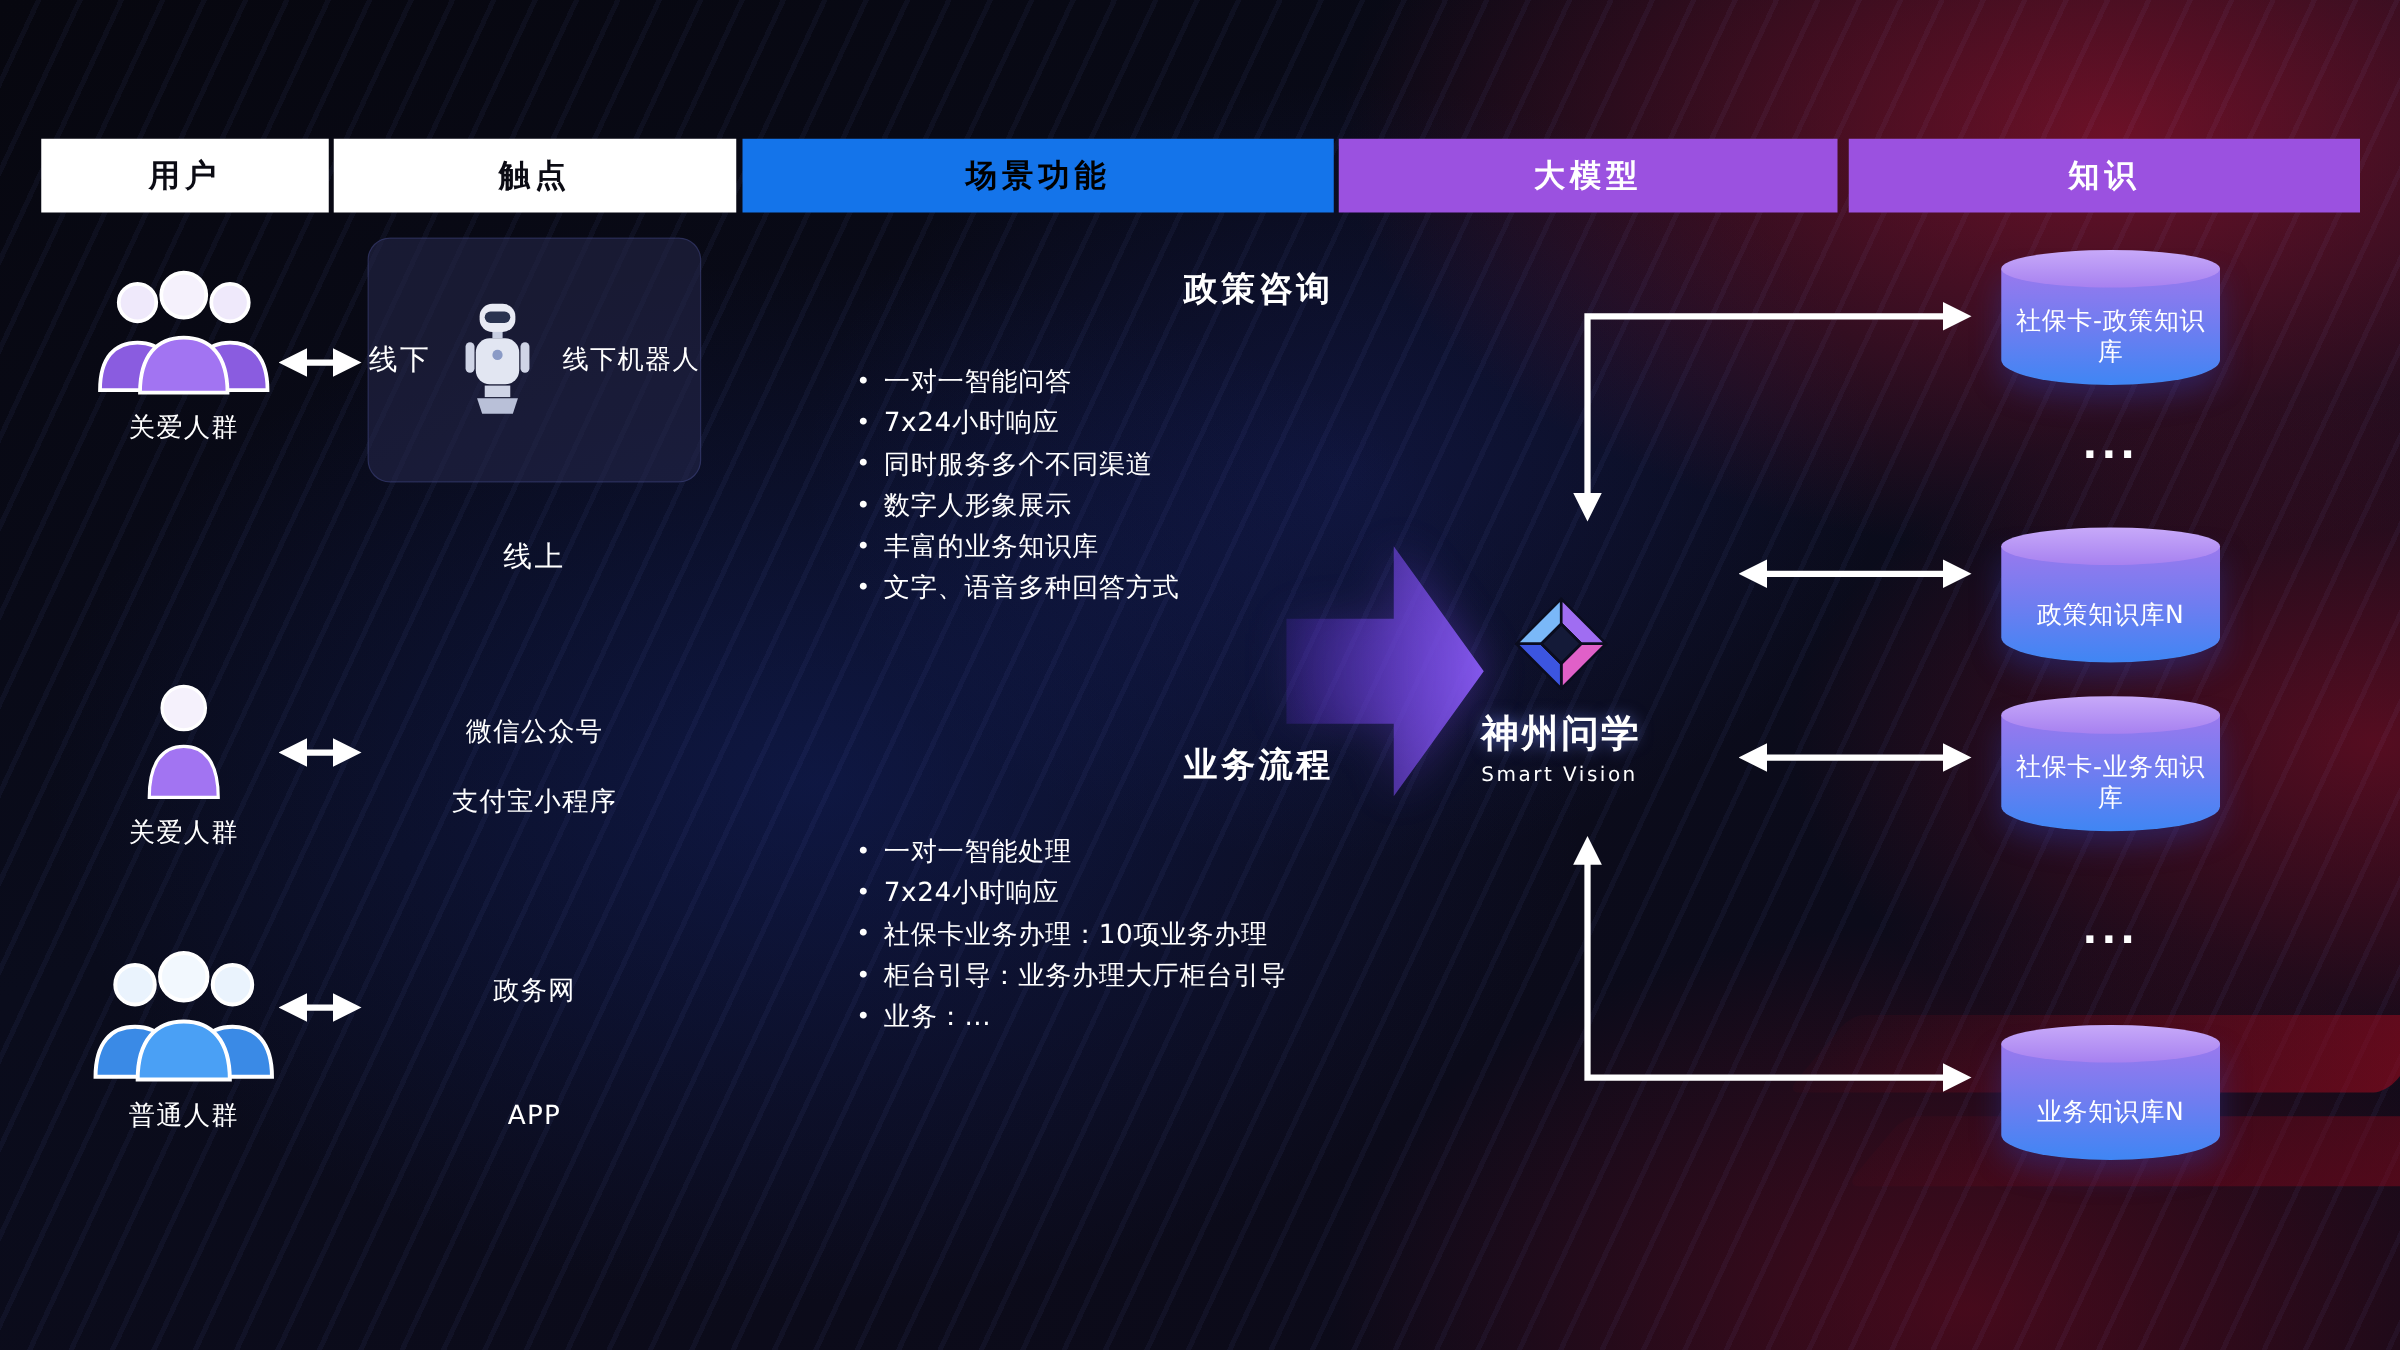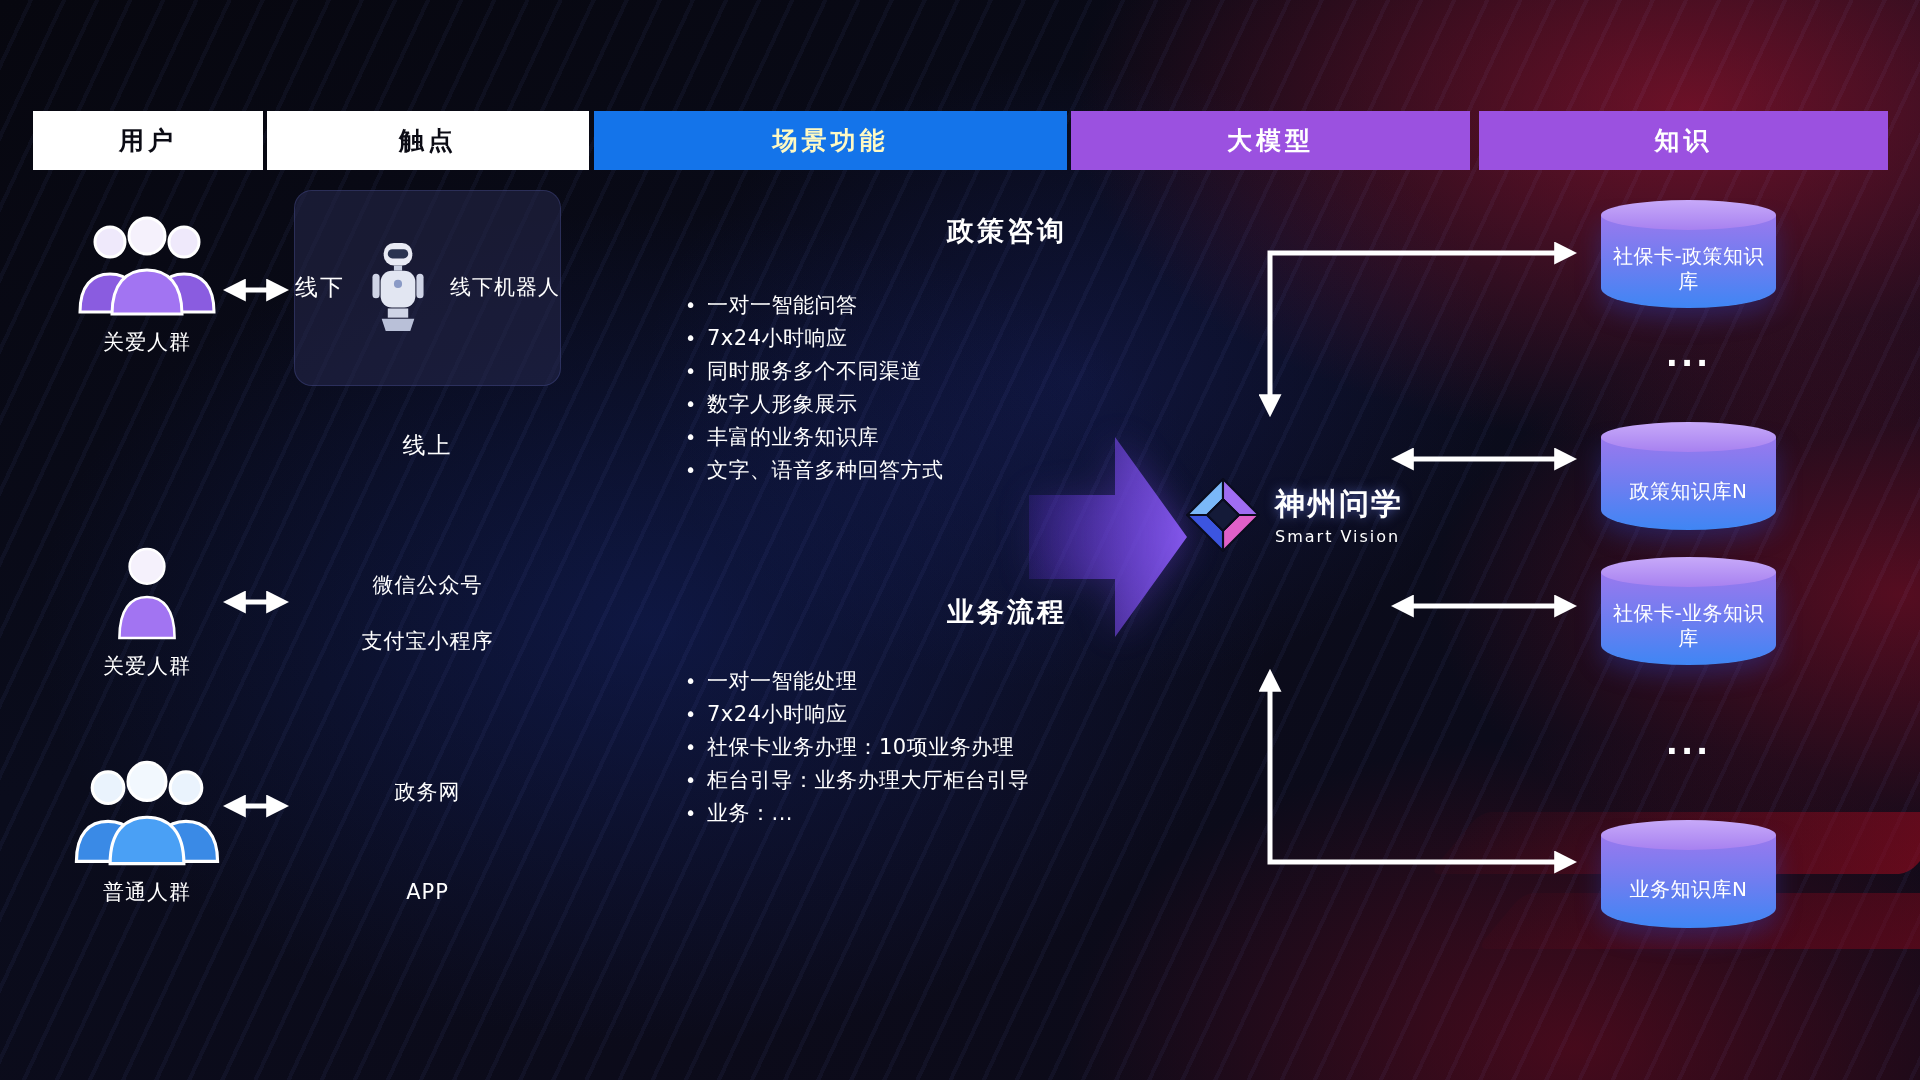--- a/index.html
+++ b/index.html
@@ -22,21 +22,21 @@
   .red-band.b1 { left:1455px; top:812px; width:480px; height:62px; background:linear-gradient(90deg, rgba(150,8,25,0.05), rgba(165,10,30,0.55)); }
   .red-band.b2 { left:1500px; top:893px; width:460px; height:56px; background:linear-gradient(90deg, rgba(150,8,25,0.05), rgba(150,8,28,0.45)); }
 
   .overlay { position:absolute; left:0; top:0; z-index:3; pointer-events:none; }
 
   
   .hdr { position:absolute; top:111px; height:59px; display:flex; align-items:center; justify-content:center;
          font-size:25px; font-weight:700; letter-spacing:4px; z-index:4; }
   .hdr-users { left:33px;  width:230px; background:#ffffff; color:#0b0b14; }
   .hdr-touch { left:267px; width:322px; background:#ffffff; color:#0b0b14; }
-  .hdr-scene { left:594px; width:473px; background:#1474ea; color:#fef9c3; }
+  .hdr-scene { left:594px; width:473px; background:#1474ea; color:#000000; }
   .hdr-model { left:1071px; width:399px; background:#9b51e0; color:#fff; }
   .hdr-know  { left:1479px; width:409px; background:#9b51e0; color:#fff; }
 
   
   .user { position:absolute; display:flex; flex-direction:column; align-items:center; gap:12px; z-index:4; }
   .u1 { left:47px; top:216px; width:200px; }
   .u2 { left:47px; top:546px; width:200px; }
   .u3 { left:42px; top:760px; width:210px; }
   .user-label { font-size:21px; letter-spacing:1px; }
 
@@ -59,21 +59,21 @@
   .t1 { top:213px; } .t2 { top:594px; }
   .sc-list { position:absolute; left:683px; width:420px; list-style:none; z-index:4; }
   .l1 { top:289px; } .l2 { top:665px; }
   .sc-list li { position:relative; padding-left:24px; font-size:21px; line-height:33px; letter-spacing:0.5px; }
   .sc-list li::before { content:"•"; position:absolute; left:2px; font-size:19px; }
 
   
   .flow-arrow { position:absolute; left:1029px; top:431px; z-index:2; filter:drop-shadow(0 0 18px rgba(130,80,255,0.45)); }
 
   
-  .model { position:absolute; left:1185px; top:477px; display:flex; align-items:center; gap:14px; z-index:4; }
+  .model { position:absolute; left:1185px; top:477px; display:flex; align-items:center; gap:14px; z-index:4;flex-direction:column; }
   .model-name { font-size:30px; font-weight:700; letter-spacing:2px; text-shadow:0 0 12px rgba(120,140,255,0.6); }
   .model-sub  { font-size:16px; letter-spacing:2px; margin-top:2px; }
 
   
   .db { position:absolute; left:1601px; width:175px; height:110px; z-index:4; }
   .db1 { top:200px; } .db2 { top:422px; } .db3 { top:557px; } .db4 { top:820px; }
   .db-body { position:absolute; top:15px; left:0; width:175px; height:93px;
     border-radius:0 0 50% 50% / 0 0 20px 20px;
     background:linear-gradient(180deg,#9a79ee 0%, #6f7df0 50%, #3f86f4 100%);
     box-shadow:0 10px 24px rgba(40,70,200,0.35); }

